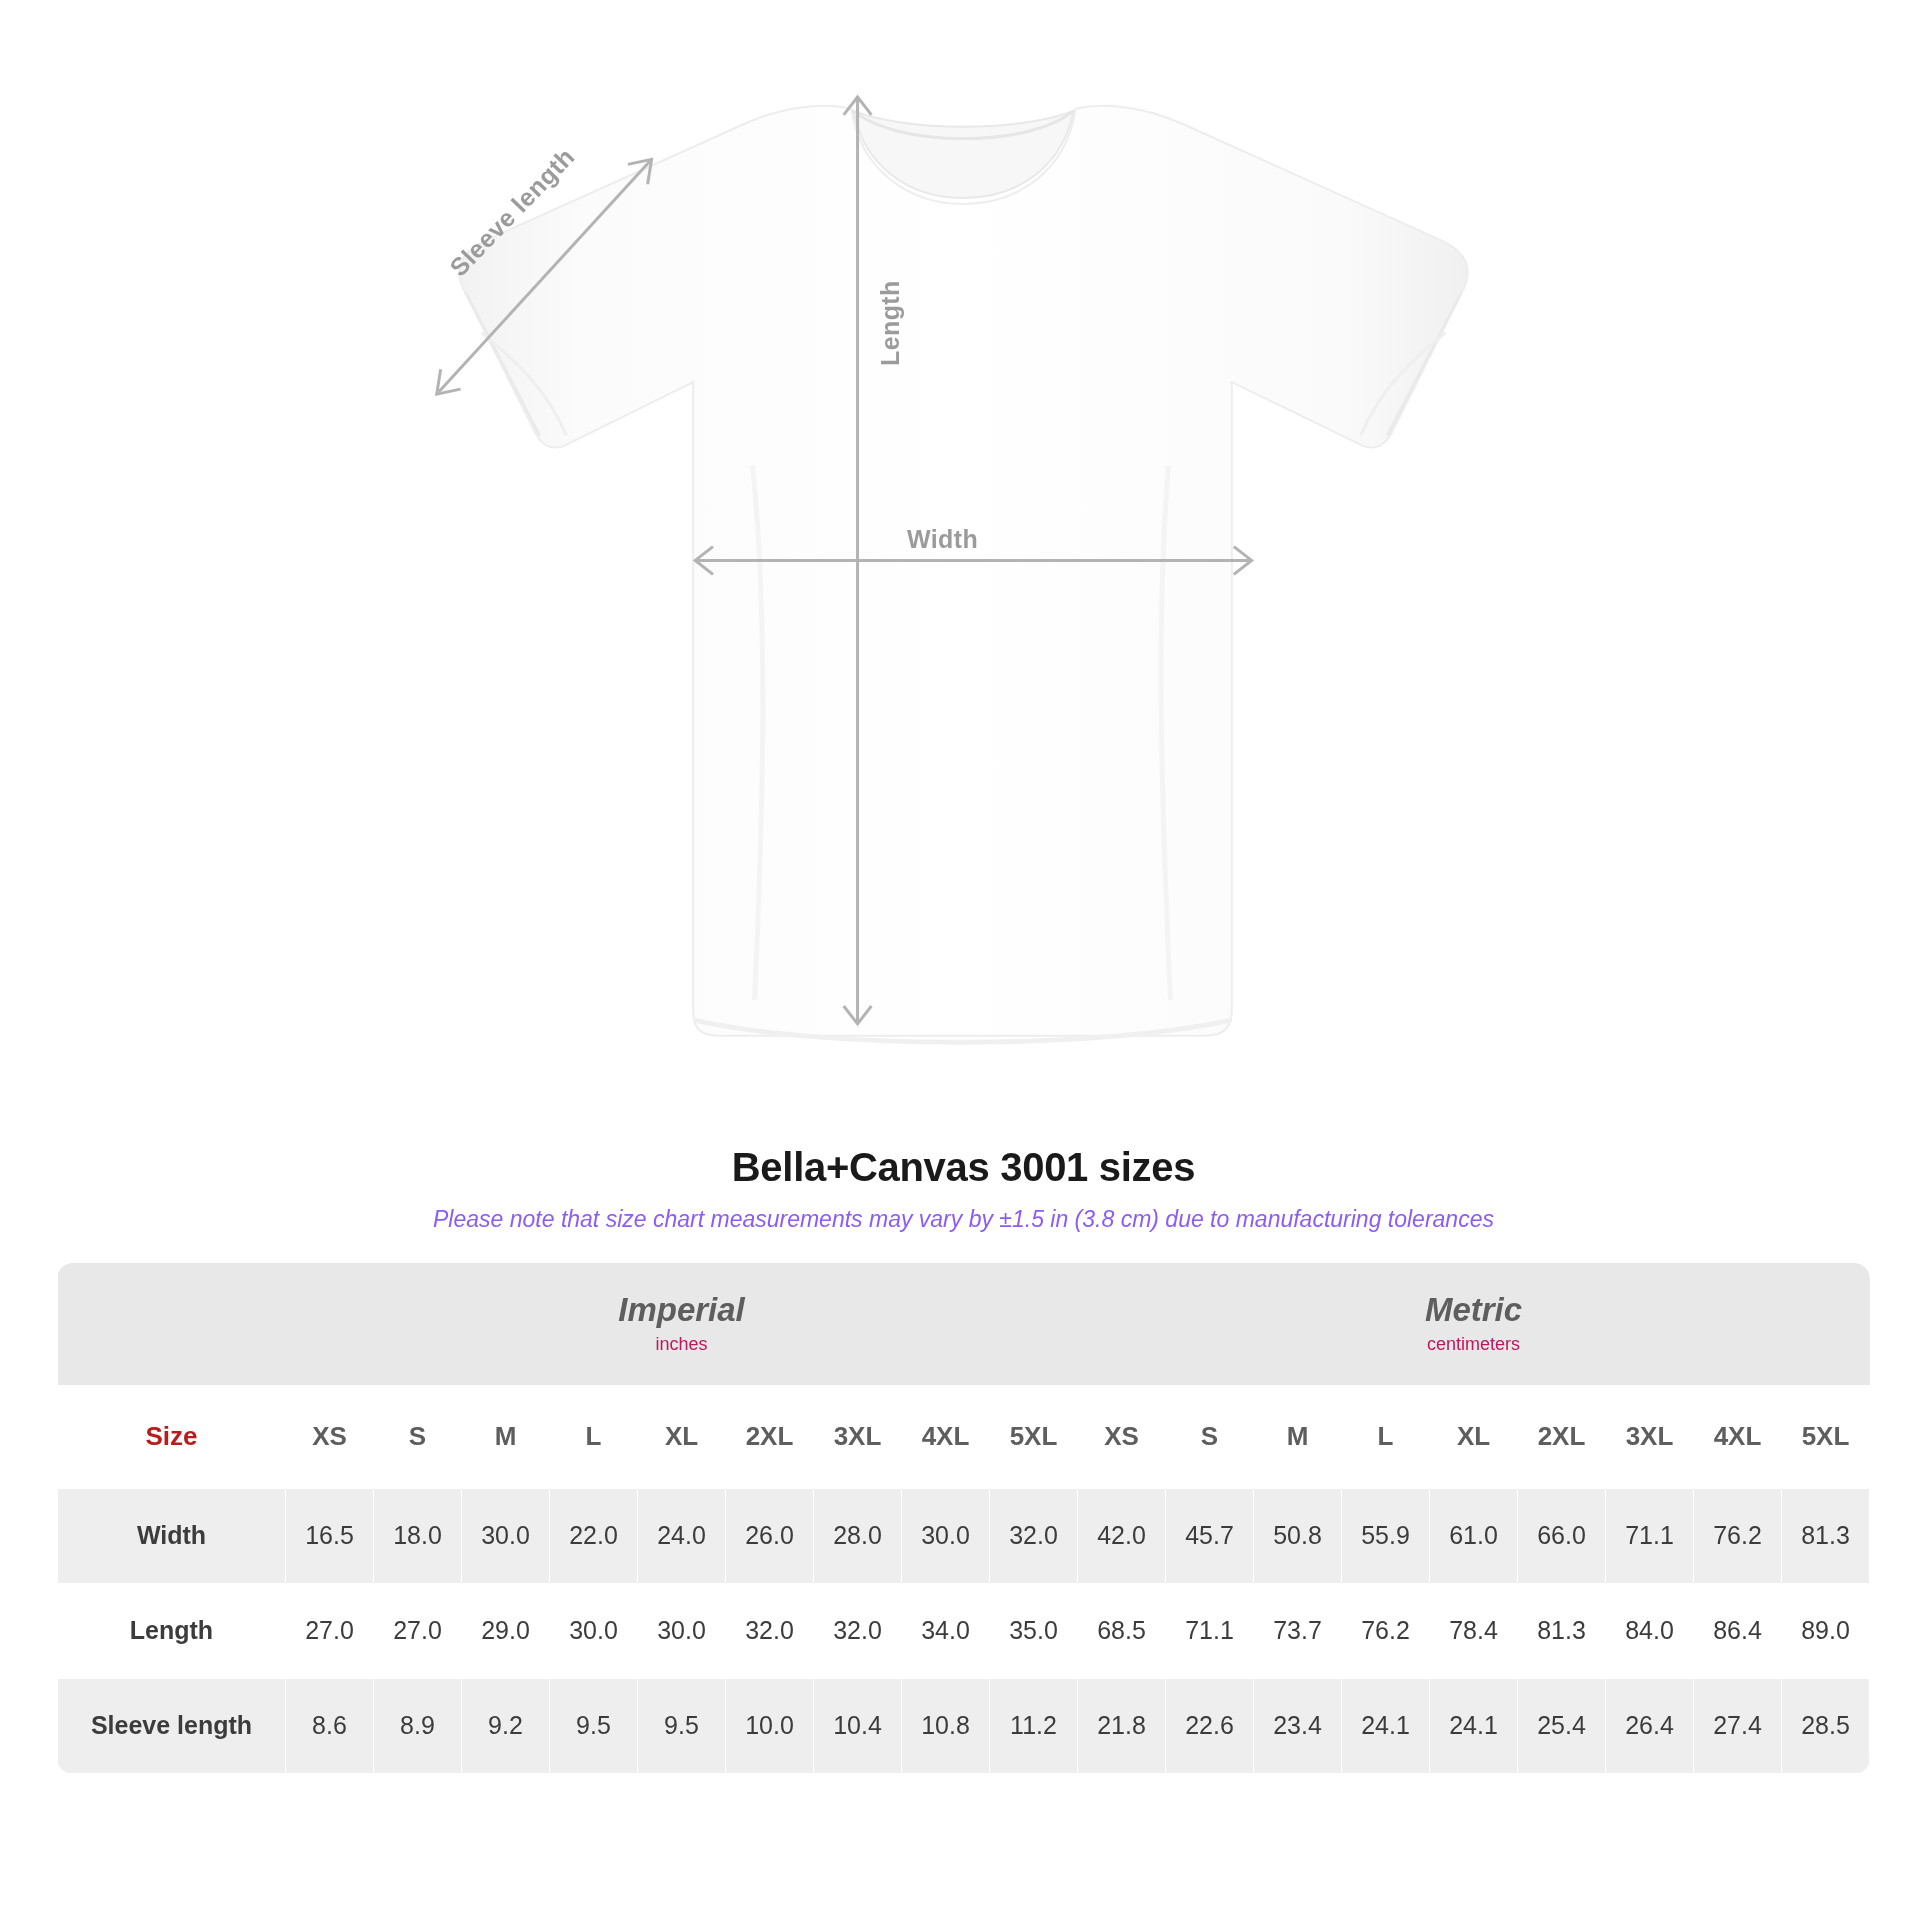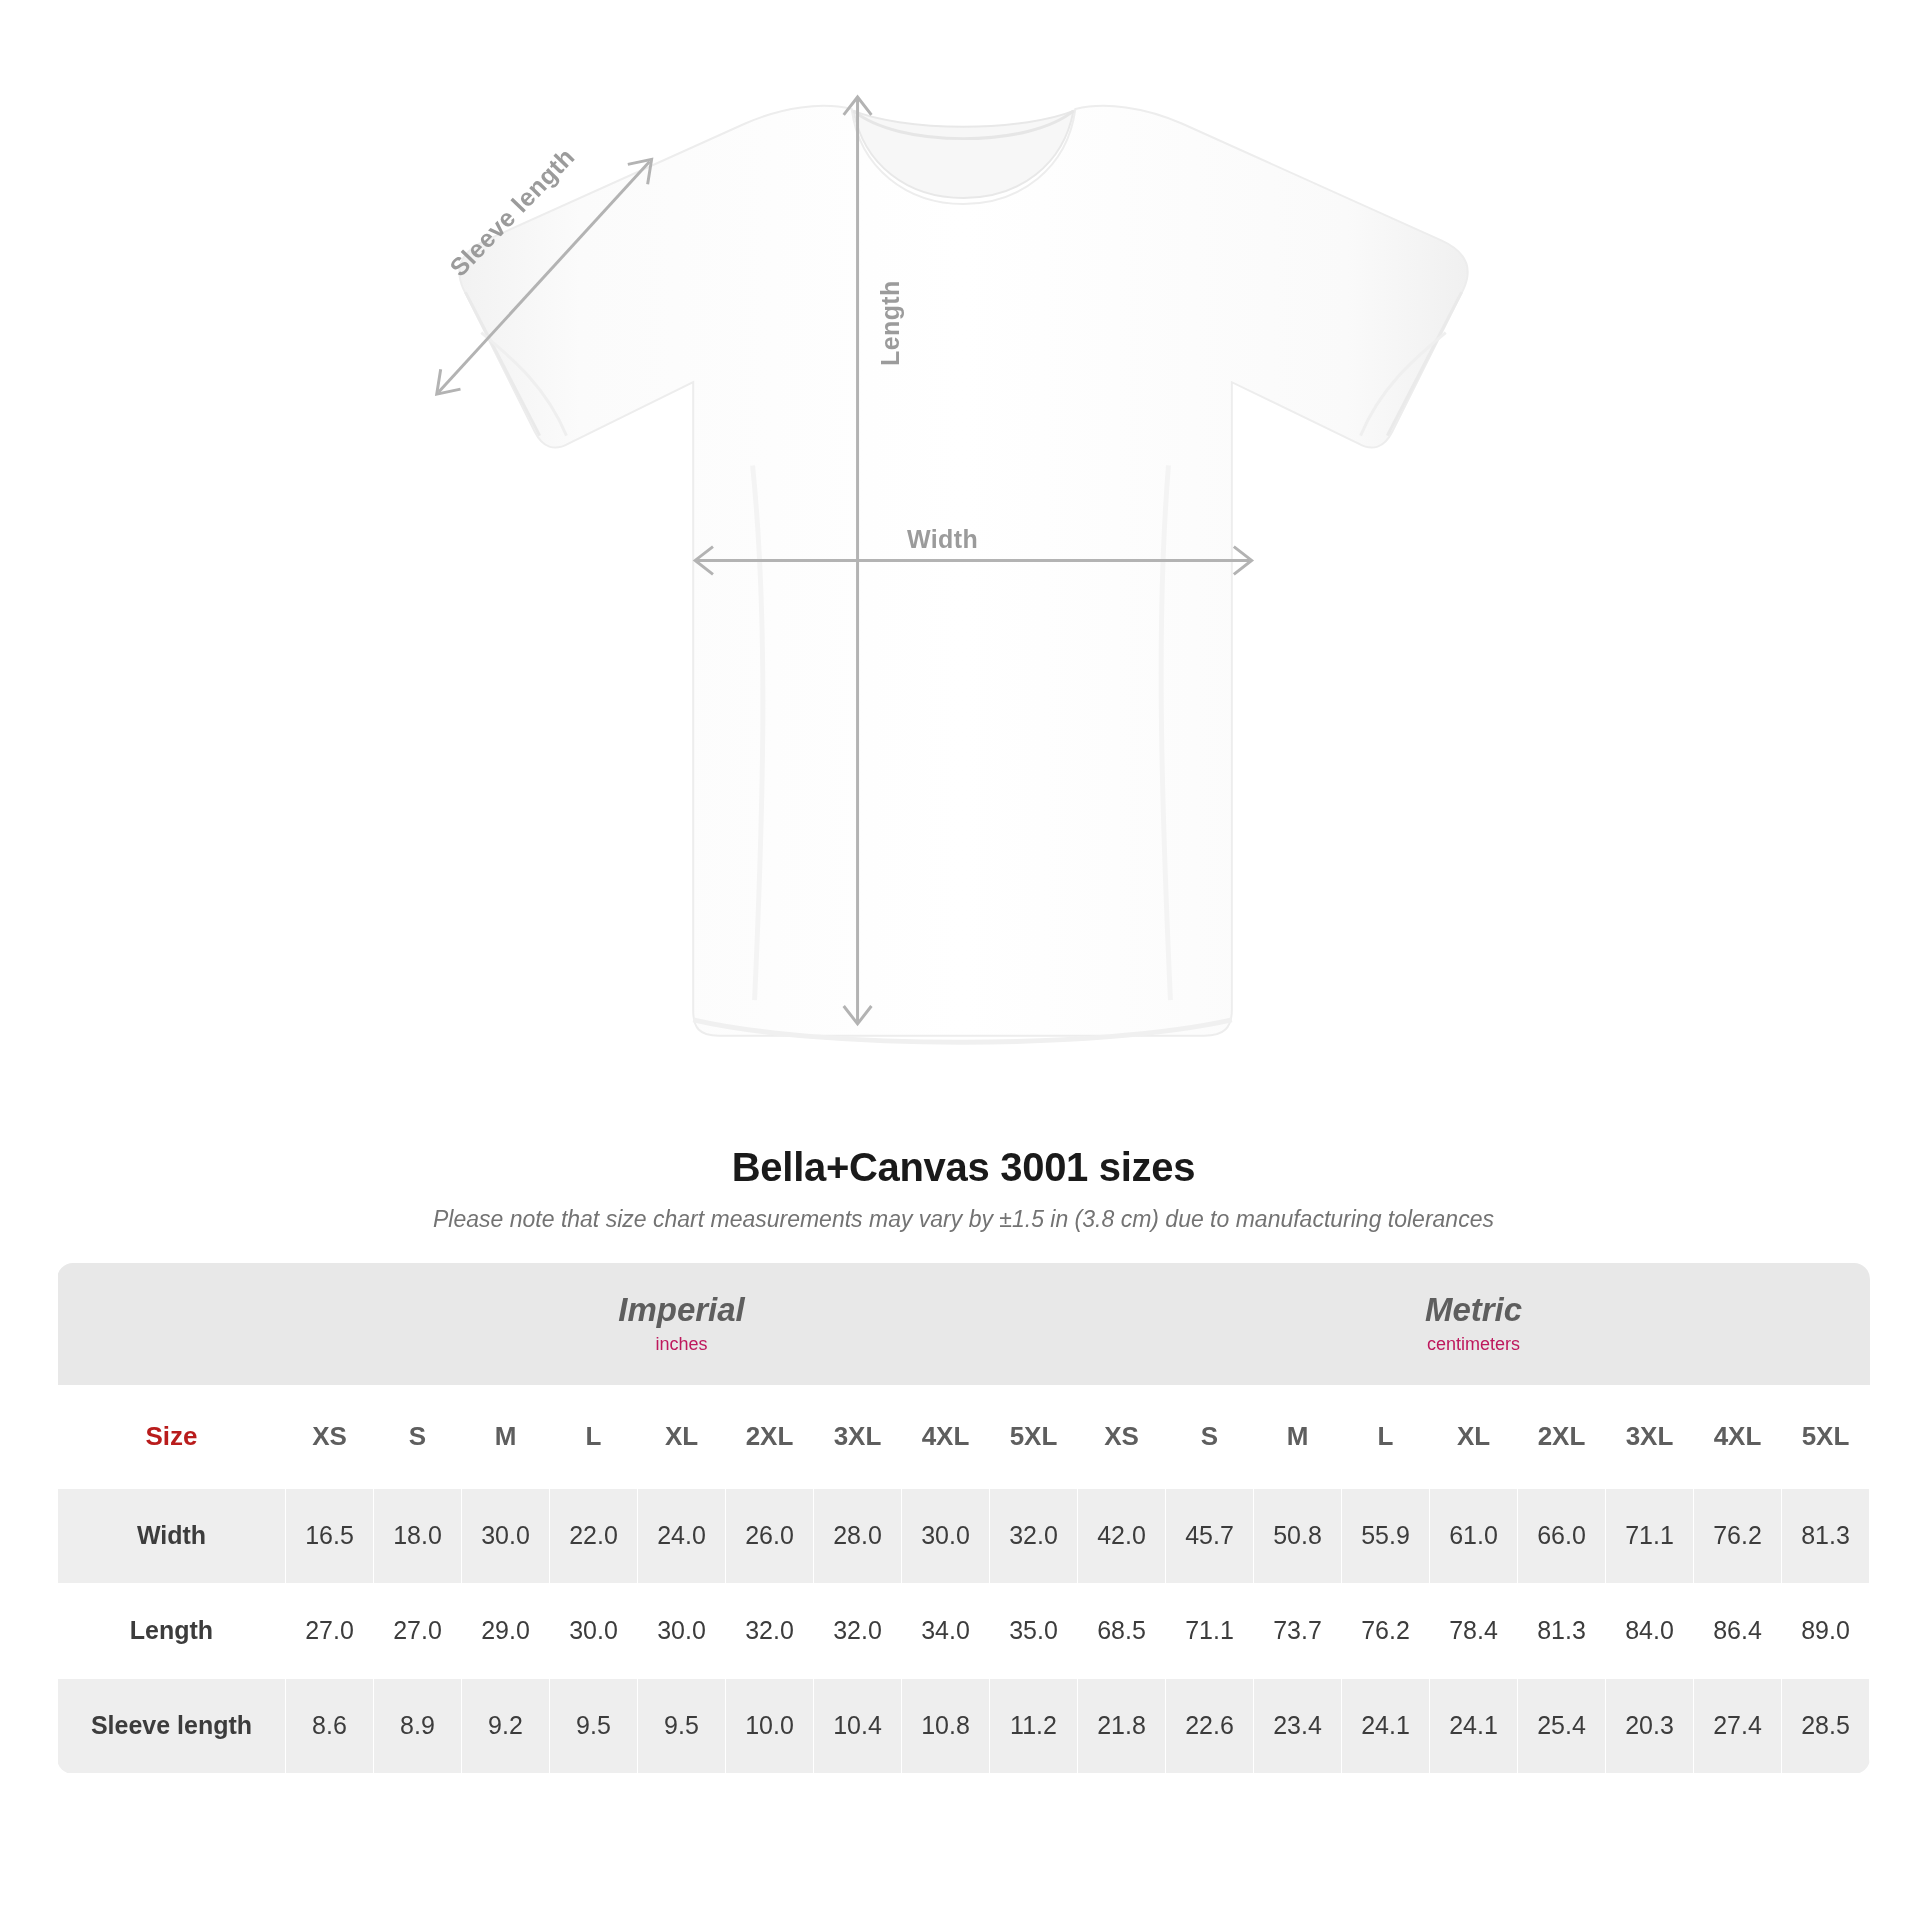--- a/index.html
+++ b/index.html
@@ -54,21 +54,21 @@
   .chart-title {
     font-size: 40px;
     font-weight: bold;
     color: #1a1a1a;
     letter-spacing: -0.3px;
     margin: 0;
   }
   .chart-note {
     font-size: 23px;
     font-style: italic;
-    color: #737373;
+    color: #8b5cf6;
     margin-top: 16px;
   }
 
   
   .table-wrap {
     margin: 30px 57px 0 57px;
     border-radius: 16px;
     overflow: hidden;
     background: #ffffff;
   }
@@ -319,21 +319,21 @@
           <td>10.0</td>
           <td>10.4</td>
           <td>10.8</td>
           <td>11.2</td>
           <td>21.8</td>
           <td>22.6</td>
           <td>23.4</td>
           <td>24.1</td>
           <td>24.1</td>
           <td>25.4</td>
-          <td>20.3</td>
+          <td>26.4</td>
           <td>27.4</td>
           <td>28.5</td>
         </tr>
       </tbody>
     </table>
   </div>
 
 </div>
 
 

